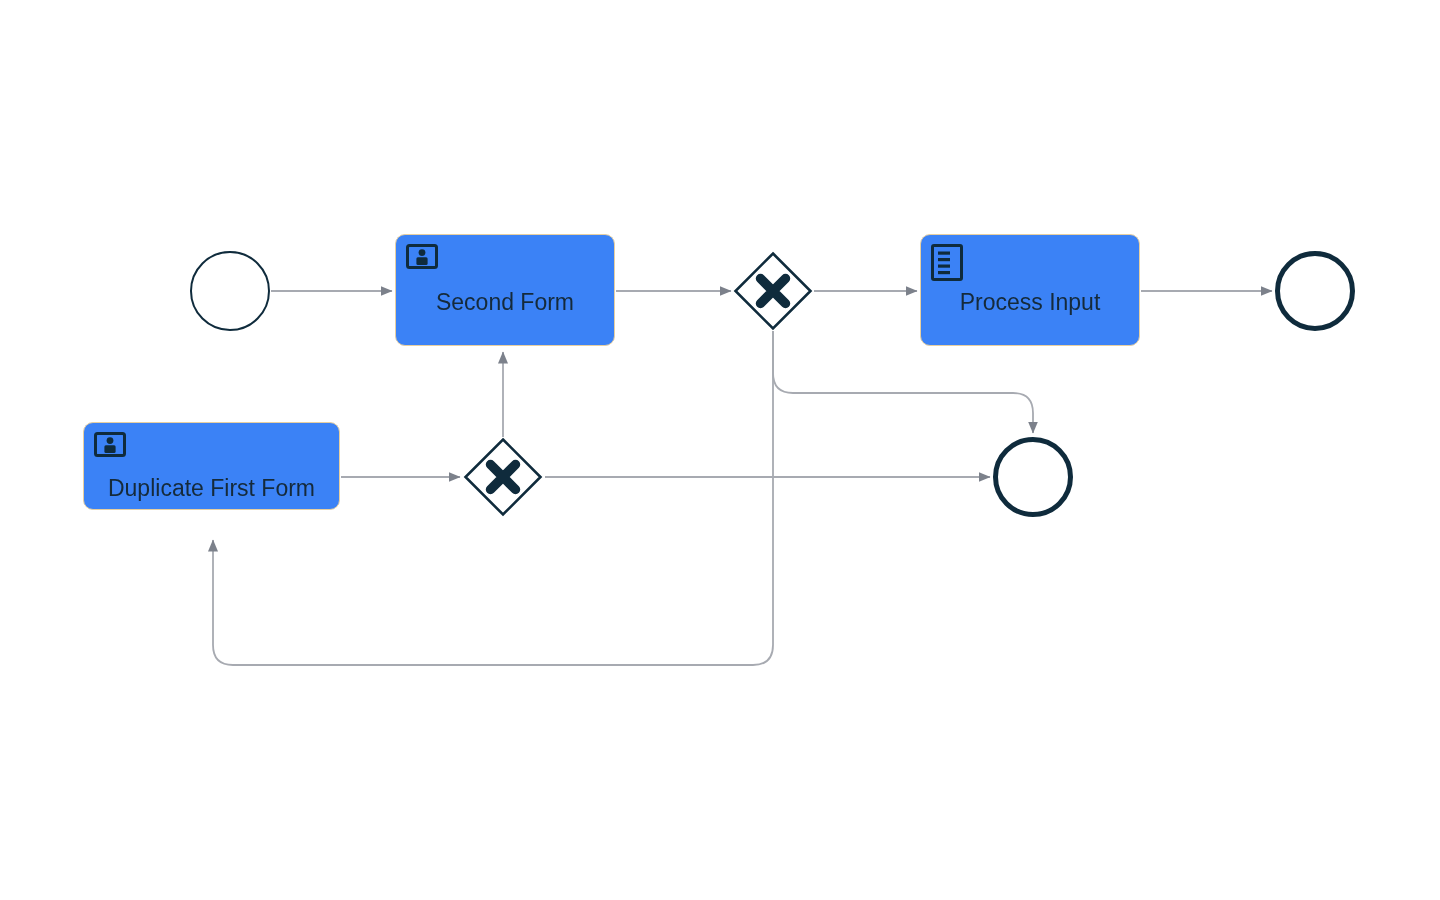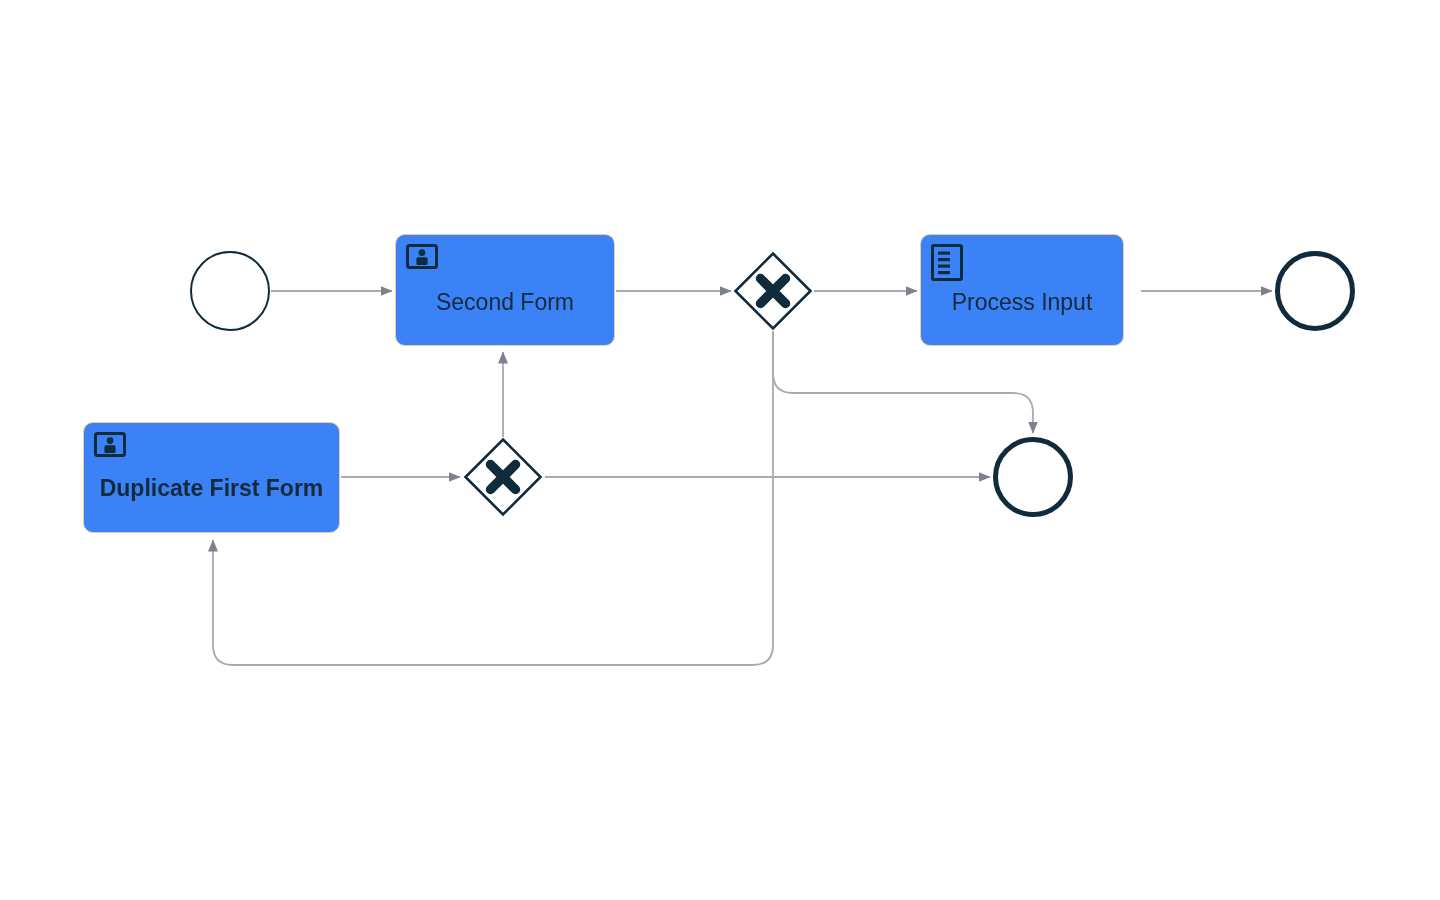--- a/index.html
+++ b/index.html
@@ -93,34 +93,34 @@
       <rect x="10.4" y="13.2" width="11.2" height="7.8" rx="1.5" fill="#0f2b3c"></rect>
     </svg>
     <div class="task-label">Second Form</div>
   </div>
 
   <svg class="gateway" style="left:733px; top:251px;" width="80" height="80" viewBox="0 0 80 80">
     <polygon points="40,2.5 77.5,40 40,77.5 2.5,40" fill="#ffffff" stroke="#0f2b3c" stroke-width="2.6"></polygon>
     <path d="M 27.5 27.5 L 52.5 52.5 M 52.5 27.5 L 27.5 52.5" stroke="#0f2b3c" stroke-width="9.5" stroke-linecap="round" fill="none"></path>
   </svg>
 
-  <div class="task" style="left:920px; top:234px; width:204px; height:112px;">
+  <div class="task" style="left:920px; top:234px; width:220px; height:112px;">
     <svg class="task-icon" width="32" height="37" viewBox="0 0 32 37">
       <rect x="1.5" y="1.5" width="29" height="34" rx="1.5" fill="none" stroke="#0f2b3c" stroke-width="3"></rect>
       <rect x="7" y="7.5" width="12" height="3.2" fill="#0f2b3c"></rect>
       <rect x="7" y="14" width="12" height="3.2" fill="#0f2b3c"></rect>
       <rect x="7" y="20.5" width="12" height="3.2" fill="#0f2b3c"></rect>
       <rect x="7" y="27" width="12" height="3.2" fill="#0f2b3c"></rect>
     </svg>
     <div class="task-label">Process Input</div>
   </div>
 
   <div class="event end" style="left:1275px; top:251px;"></div>
 
-  <div class="task" style="left:83px; top:422px; width:257px; height:111px;font-weight:bold;">
+  <div class="task" style="left:83px; top:422px; width:257px; height:88px;">
     <svg class="task-icon" width="32" height="25" viewBox="0 0 32 25">
       <rect x="1.5" y="1.5" width="29" height="22" rx="2" fill="none" stroke="#0f2b3c" stroke-width="3"></rect>
       <circle cx="16" cy="8.6" r="3.4" fill="#0f2b3c"></circle>
       <rect x="10.4" y="13.2" width="11.2" height="7.8" rx="1.5" fill="#0f2b3c"></rect>
     </svg>
     <div class="task-label" style="top:50px;">Duplicate First Form</div>
   </div>
 
   <svg class="gateway" style="left:463px; top:437px;" width="80" height="80" viewBox="0 0 80 80">
     <polygon points="40,2.5 77.5,40 40,77.5 2.5,40" fill="#ffffff" stroke="#0f2b3c" stroke-width="2.6"></polygon>

